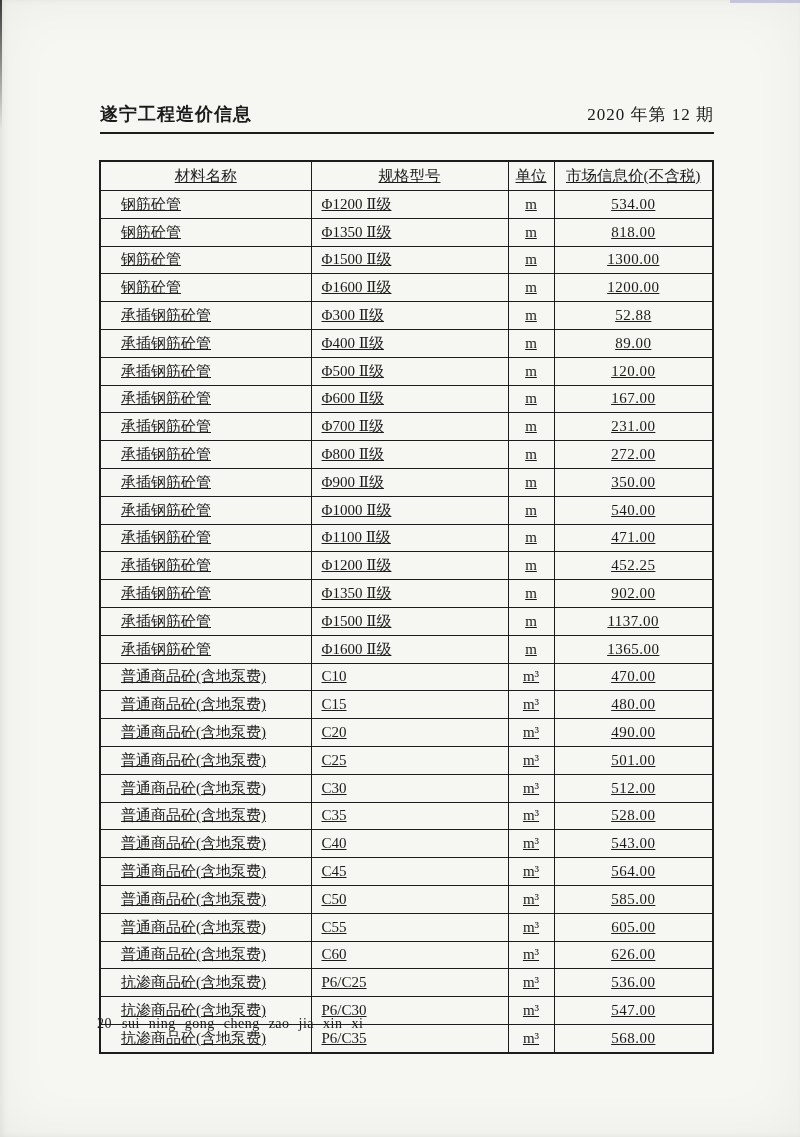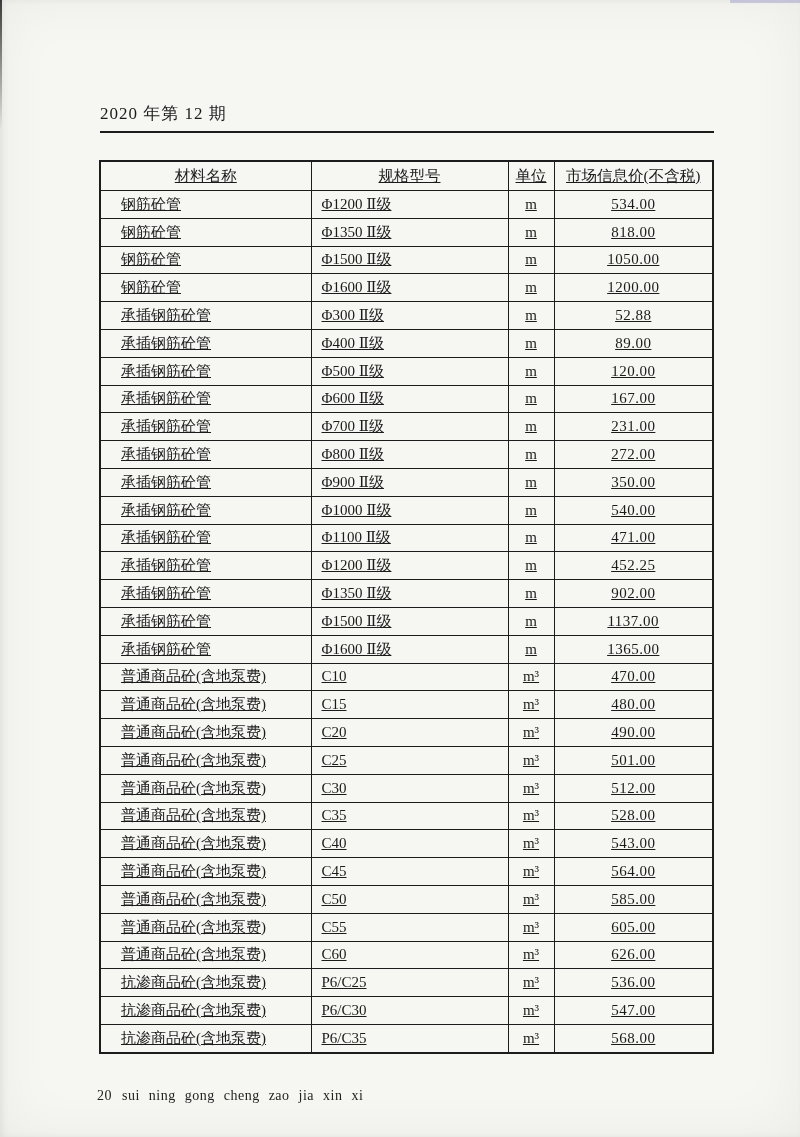--- a/index.html
+++ b/index.html
@@ -86,36 +86,37 @@
   }
   td.c-name { text-align: left; padding-left: 20px; }
   td.c-spec { text-align: left; padding-left: 10px; }
   td.c-unit { text-align: center; }
   td.c-price { text-align: center; letter-spacing: 0.5px; }
 
   
   .page-footer {
     position: absolute;
     left: 97px;
-    top: 1088px;
+    top: 1016px;
     font-size: 14px;
     letter-spacing: 0.5px;
     word-spacing: 5px;
     color: #222;
   }
   .page-footer .page-num { margin-right: 10px; }
 </style>
 </head>
 <body>
 
 <div class="scan-surface"></div>
 <div class="edge-left"></div>
 <div class="edge-top-right"></div>
 
 <div class="page-header">
+  <span class="journal-title">遂宁工程造价信息</span>
   <span class="issue-label">2020 年第 12 期</span>
 </div>
 
 <table class="price-table">
   <colgroup>
     <col style="width:211px">
     <col style="width:197px">
     <col style="width:46px">
     <col style="width:159px">
   </colgroup>
@@ -139,21 +140,21 @@
     <td class="c-name">钢筋砼管</td>
     <td class="c-spec">Φ1350 Ⅱ级</td>
     <td class="c-unit">m</td>
     <td class="c-price">818.00</td>
   </tr>
 
   <tr>
     <td class="c-name">钢筋砼管</td>
     <td class="c-spec">Φ1500 Ⅱ级</td>
     <td class="c-unit">m</td>
-    <td class="c-price">1050.00</td>
+    <td class="c-price">1300.00</td>
   </tr>
 
   <tr>
     <td class="c-name">钢筋砼管</td>
     <td class="c-spec">Φ1600 Ⅱ级</td>
     <td class="c-unit">m</td>
     <td class="c-price">1200.00</td>
   </tr>
 
   <tr>

